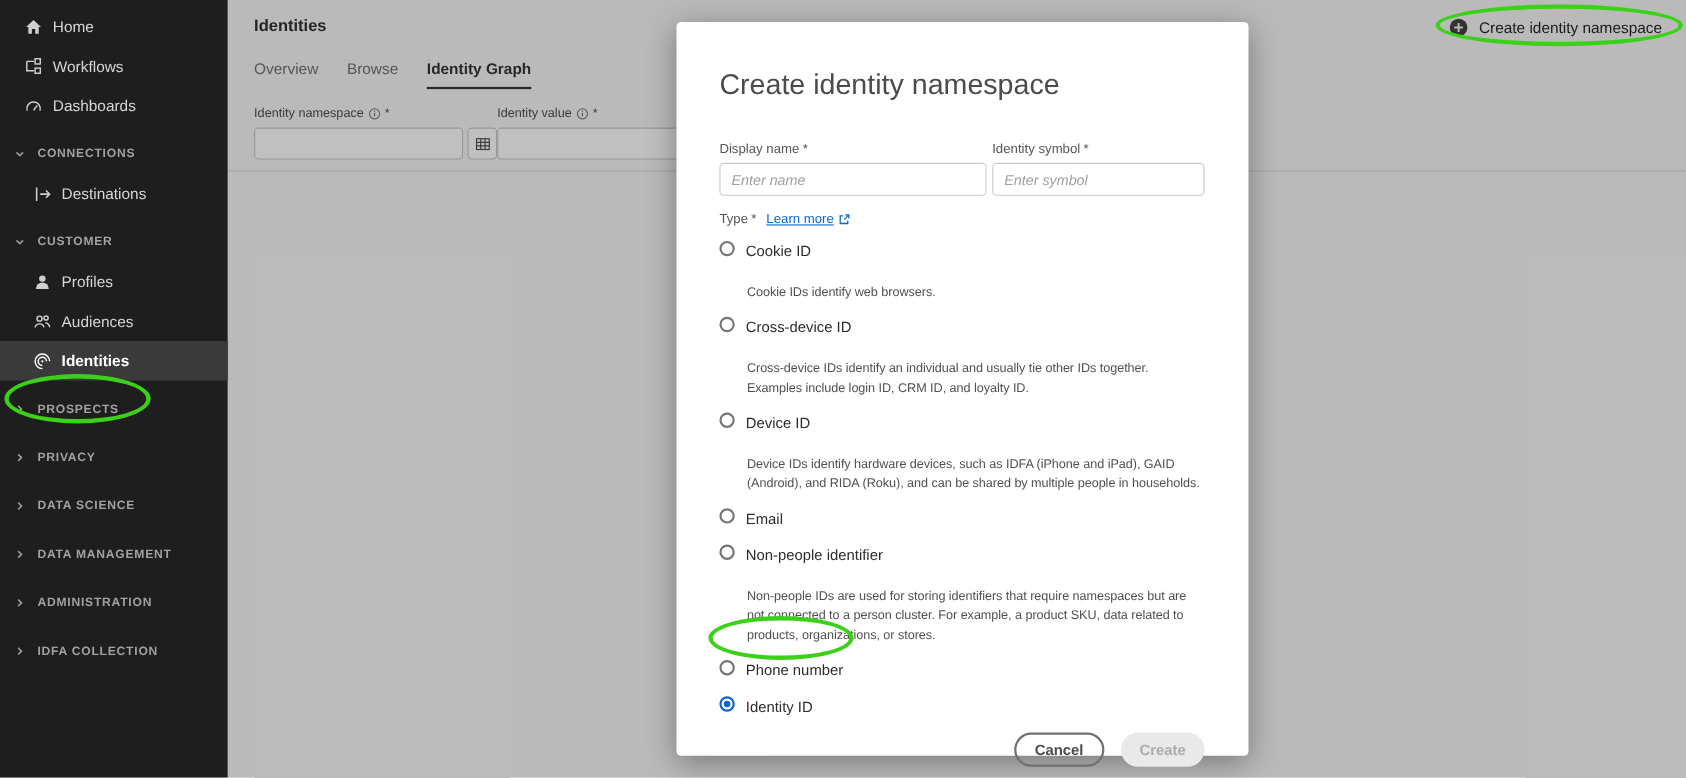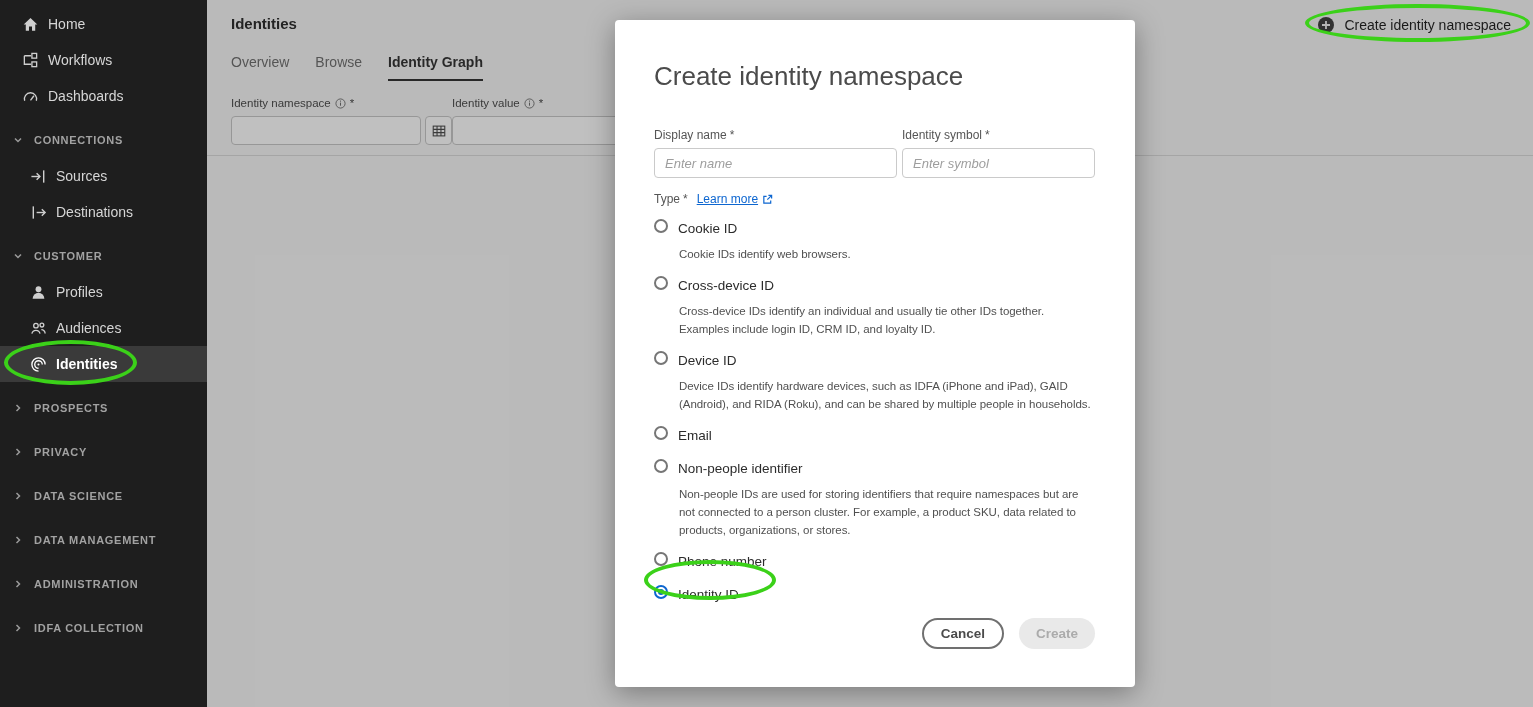--- a/index.html
+++ b/index.html
@@ -82,21 +82,21 @@
   .type-row { display: flex; align-items: center; gap: 9px; margin-top: 14px; font-size: 12px; color: #555555; text-align: center; }
   .type-label-wrap { display: flex; gap: 3px; }
   .learn-more { display: flex; align-items: center; gap: 4px; color: #0d66d0; font-size: 12px; text-decoration: underline; cursor: pointer; }
   .options { margin-top: 13px; }
   .option { display: flex; flex-direction: column; margin-bottom: 13px; }
   .option-head { display: flex; gap: 10px; cursor: pointer; }
   .radio { width: 14px; height: 14px; border: 2px solid #767676; border-radius: 50%; background: #fff; flex: none; position: relative; }
   .radio.selected { border-color: #0d66d0; }
   .radio.selected::after { content: ""; position: absolute; left: 2px; top: 2px; width: 6px; height: 6px; background: #0d66d0; border-radius: 50%; }
   .option-title { font-size: 13.5px; color: #2c2c2c; line-height: 20px; }
-  .option-desc { font-size: 11.5px; color: #505050; line-height: 18px; margin: 6px 0 0 25px; max-width: 420px; letter-spacing: -0.05px; }
+  .option-desc { font-size: 11.5px; color: #505050; line-height: 18px; margin: 18px 0 0 25px; max-width: 420px; letter-spacing: -0.05px; }
   .option-desc:empty { display: none; }
   .modal-footer { margin-top: auto; display: flex; justify-content: flex-end; gap: 15px; }
   .btn { height: 31px; border-radius: 16px; padding: 0 17px; font-size: 13.5px; font-weight: 700; font-family: inherit; cursor: pointer; }
   .btn-cancel { background: transparent; border: 2px solid #707070; color: #4b4b4b; }
   .btn-create { background: #e9e9e9; border: none; color: #ababab; cursor: default; }
 
   
   .annotation { position: absolute; border: 4px solid #3bd119; border-radius: 50%; z-index: 60; pointer-events: none; }
   #ann-create { left: 1305px; top: 4px; width: 225px; height: 38px; }
   #ann-identities { left: 4px; top: 340px; width: 133px; height: 45px; }
@@ -138,30 +138,20 @@
       <span class="nav-label">Dashboards</span>
     </div>
 
     <div class="nav-section">
       <span class="chev">
         <svg viewBox="0 0 10 10" width="10" height="10" fill="none" stroke="currentColor" stroke-width="1.5">
             <path d="M2 3.5 L5 6.5 L8 3.5"></path>
           </svg>
       </span>
       <span>CONNECTIONS</span>
-    </div>
-    <div class="nav-item sub">
-      <span class="nav-icon">
-        <svg viewBox="0 0 18 18" width="17" height="17" fill="none" stroke="currentColor" stroke-width="1.5">
-            <path d="M1.5 9 H10"></path>
-            <path d="M7 5.5 L10.5 9 L7 12.5"></path>
-            <path d="M14.5 2.5 V15.5"></path>
-          </svg>
-      </span>
-      <span class="nav-label">Sources</span>
     </div>
     <div class="nav-item sub">
       <span class="nav-icon">
         <svg viewBox="0 0 18 18" width="17" height="17" fill="none" stroke="currentColor" stroke-width="1.5">
             <path d="M3.5 2.5 V15.5"></path>
             <path d="M7 9 H15.5"></path>
             <path d="M12.5 5.5 L16 9 L12.5 12.5"></path>
           </svg>
       </span>
       <span class="nav-label">Destinations</span>

